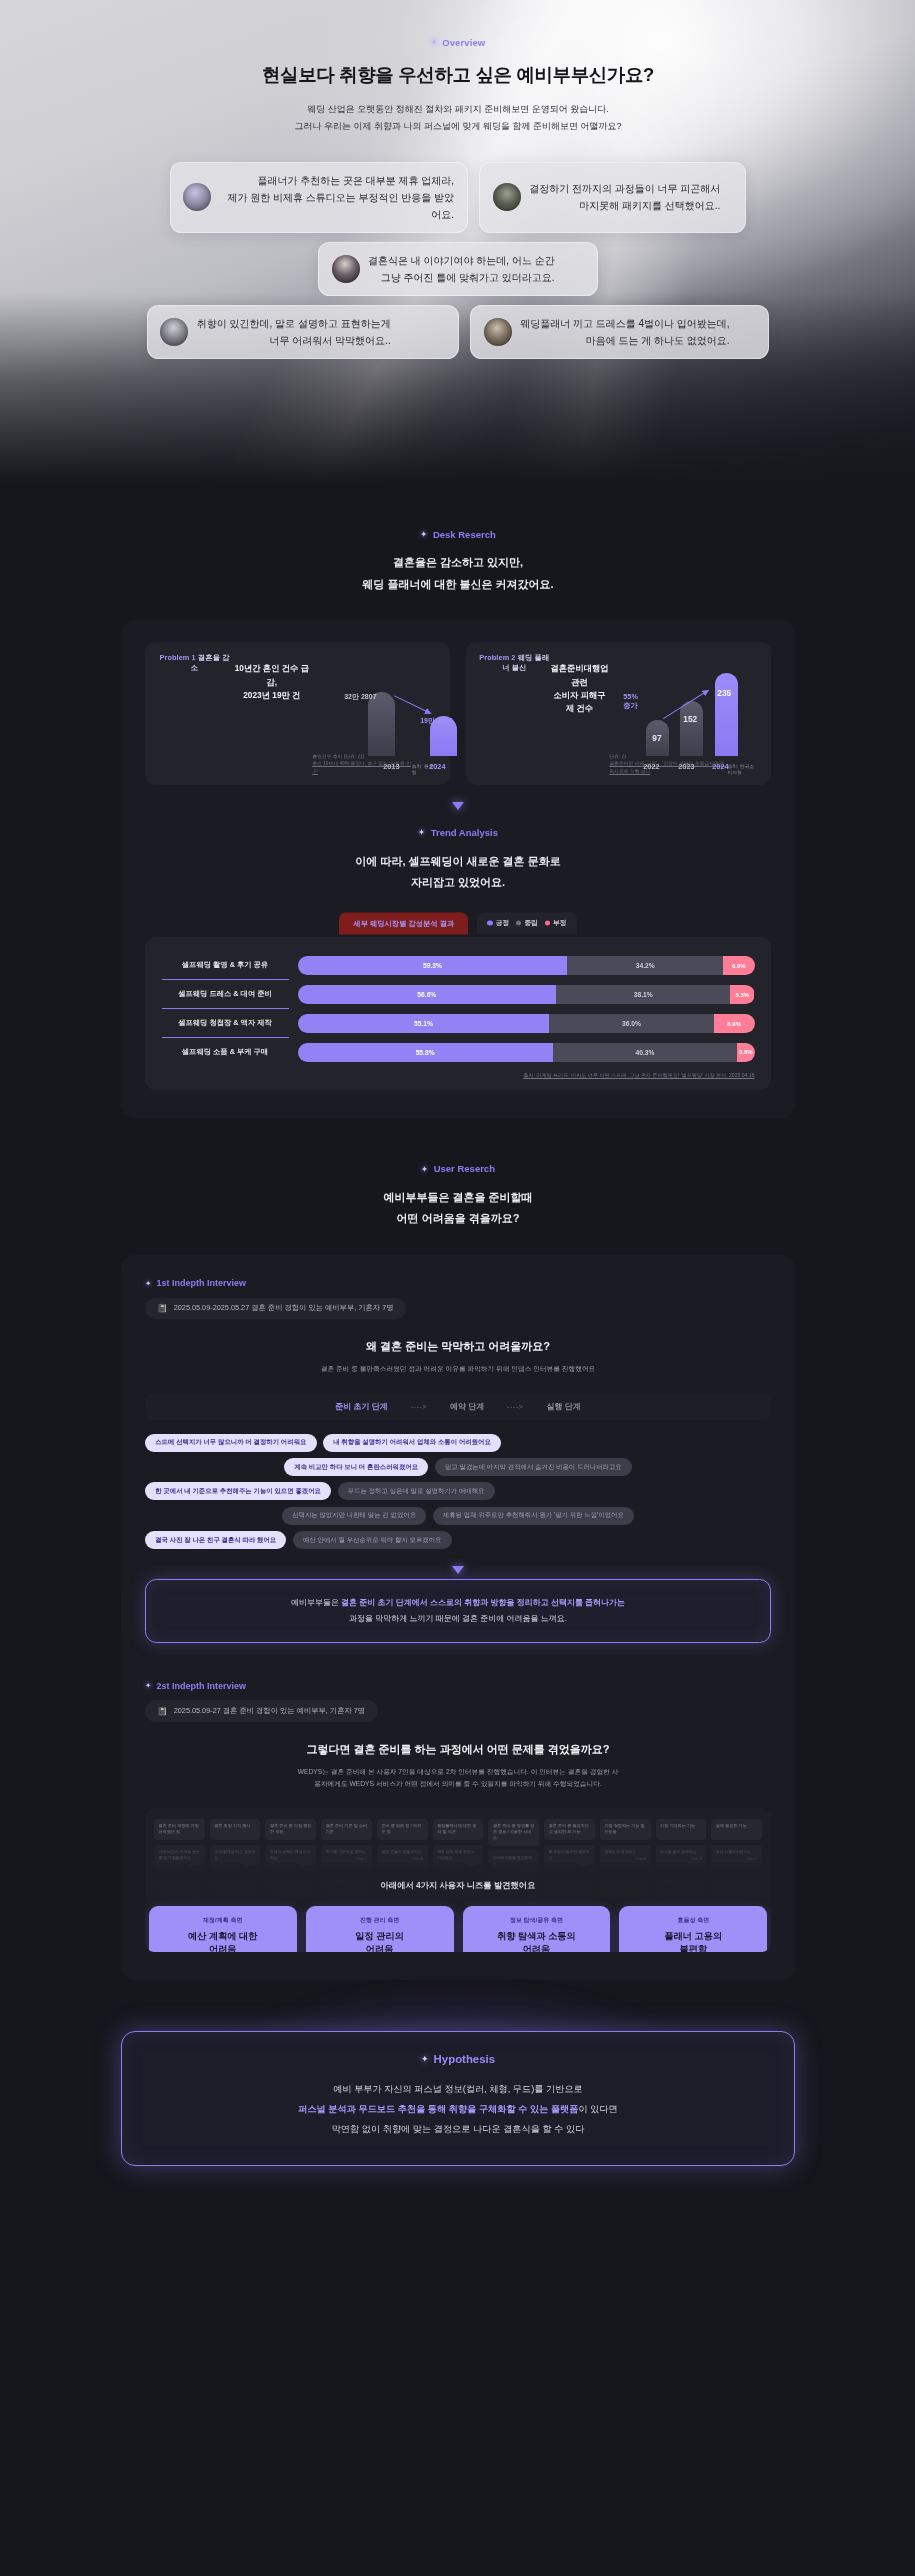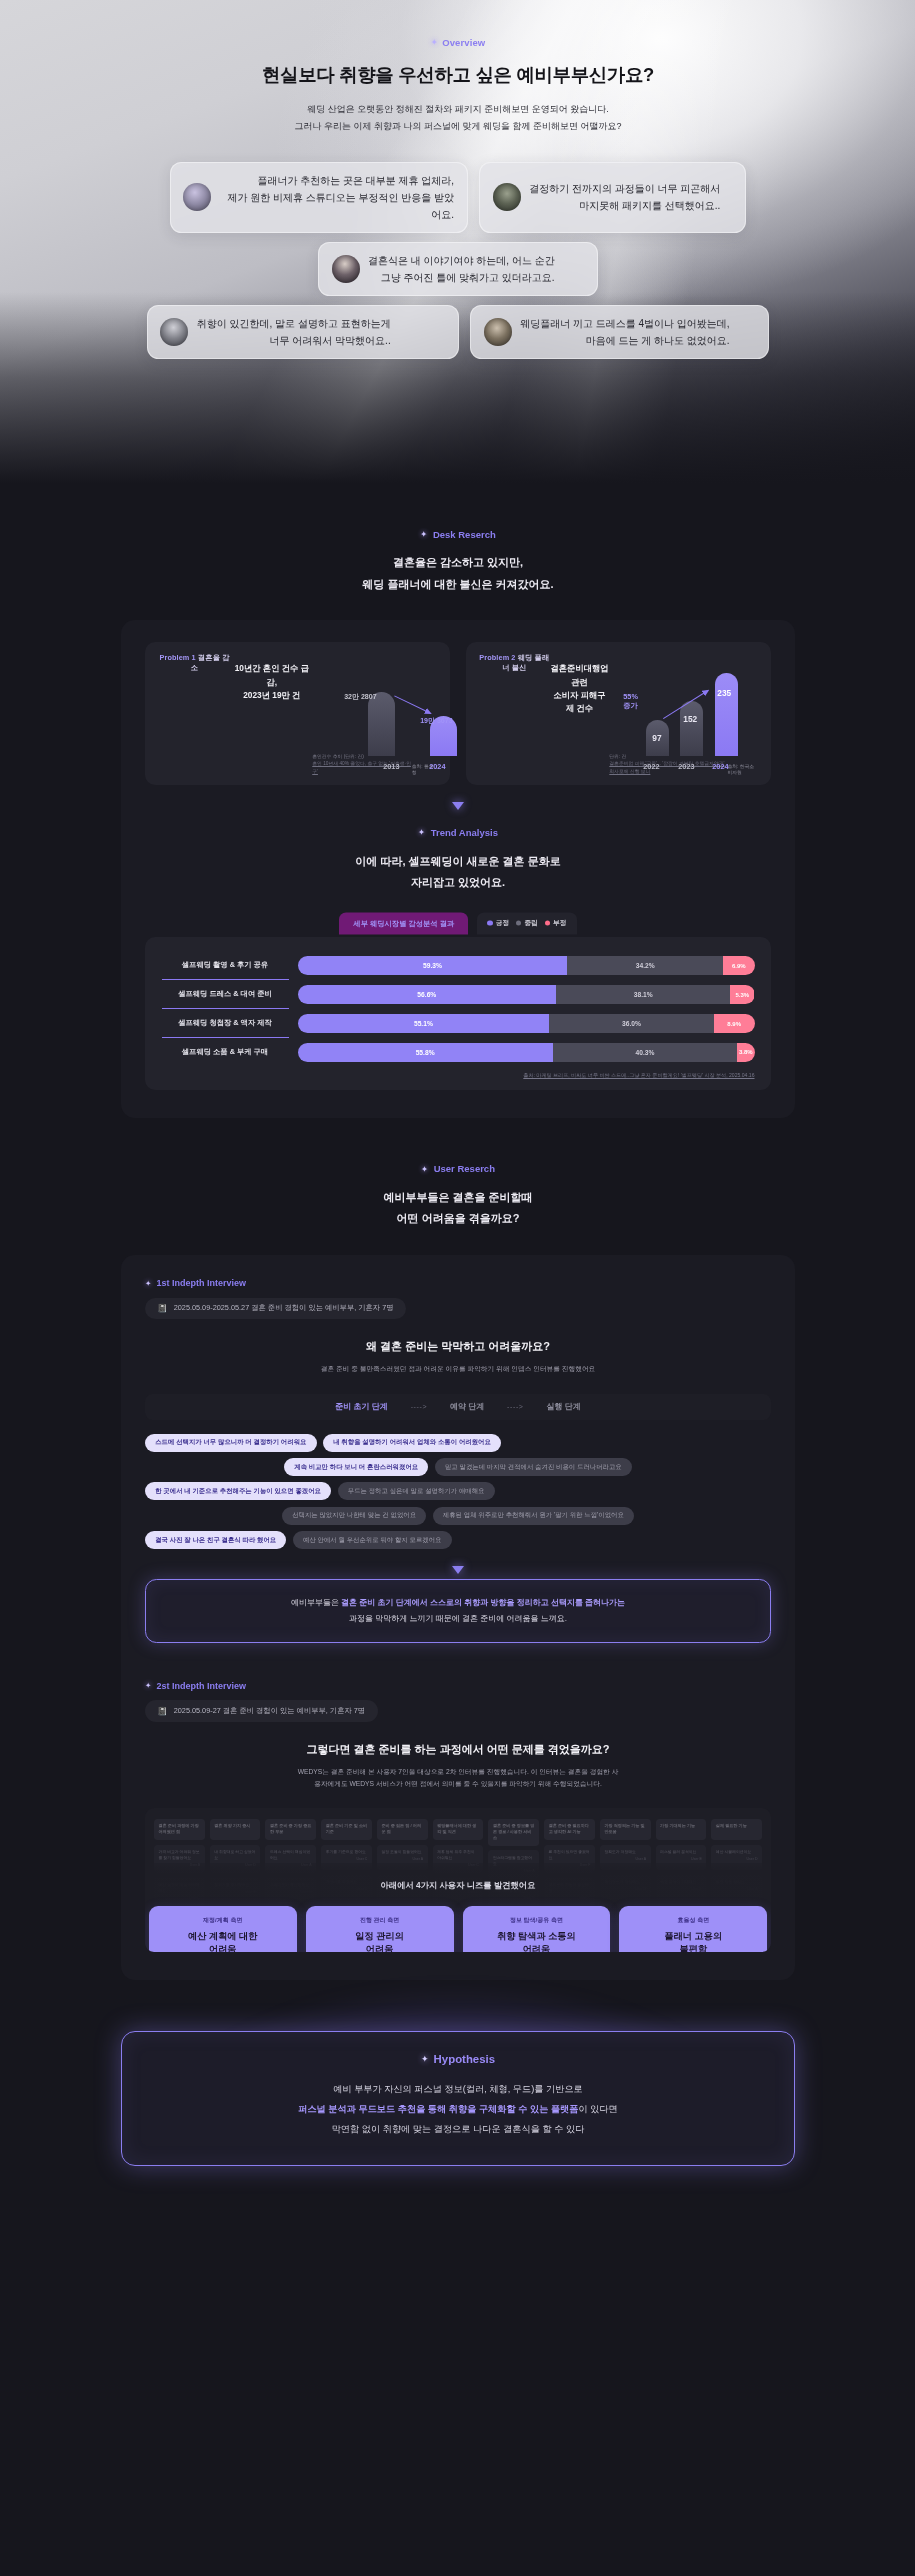--- a/index.html
+++ b/index.html
@@ -131,21 +131,21 @@
   .arrow-down {
     width:0;height:0;margin:16.5px auto 0;
     border-left:6.4px solid transparent;border-right:6.4px solid transparent;
     border-top:8.3px solid #8b7ef0;
     filter: drop-shadow(0 0 4.5px rgba(139,126,240,.8));
   }
 
   
   .sent-head { display:flex; justify-content:center; align-items:center; gap:9px; transform:translateY(-2.5px); }
   .sent-pill {
-    background:#701a75; border-radius:7px 7px 0 0; padding:5.7px 14px 6.4px;
+    background:#7f1d1d; border-radius:7px 7px 0 0; padding:5.7px 14px 6.4px;
     font-size:7.3px; font-weight:700; color:#a193f8;
   }
   .legend { display:flex; gap:7px; background:#23232c; border-radius:7px 7px 0 0; padding:5.7px 10.2px 6.4px; }
   .lg { display:flex; align-items:center; gap:3.2px; font-size:6.7px; color:#d3d2dc; font-weight:600; }
   .dot { width:5.1px;height:5.1px;border-radius:50%; }
   .dot.pos{background:#8b79f3;} .dot.neu{background:#6d6d7c;} .dot.neg{background:#ff6d8a;}
 
   .sent-body { background:#23232c; border-radius:10.2px; padding:14px 16.5px 10.2px; }
   .srow { display:flex; align-items:center; }
   .slabel {

